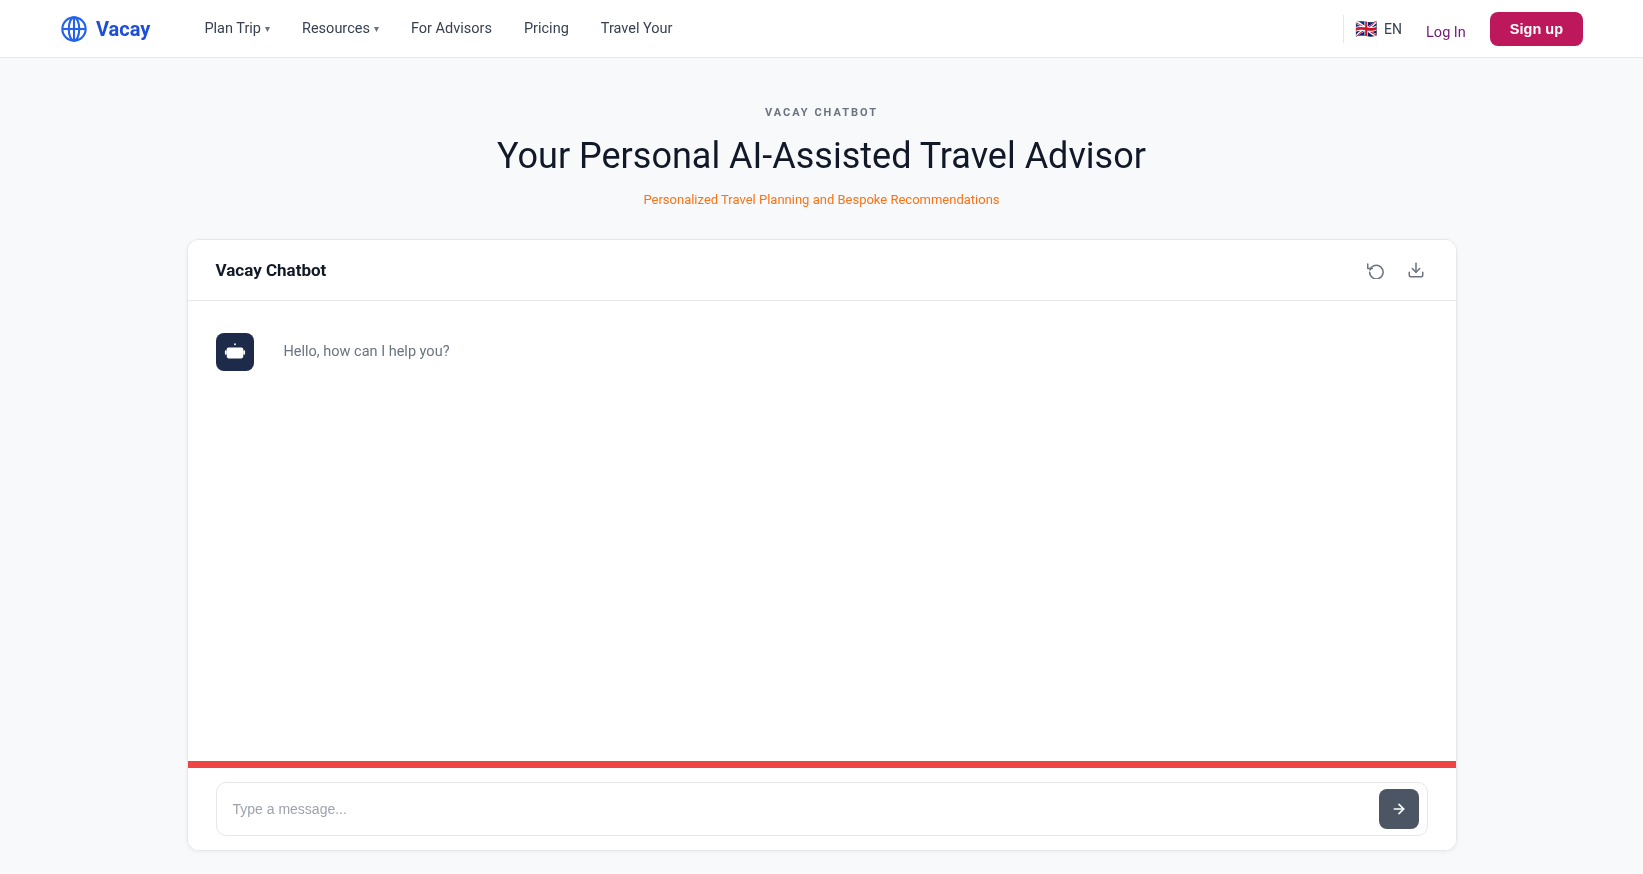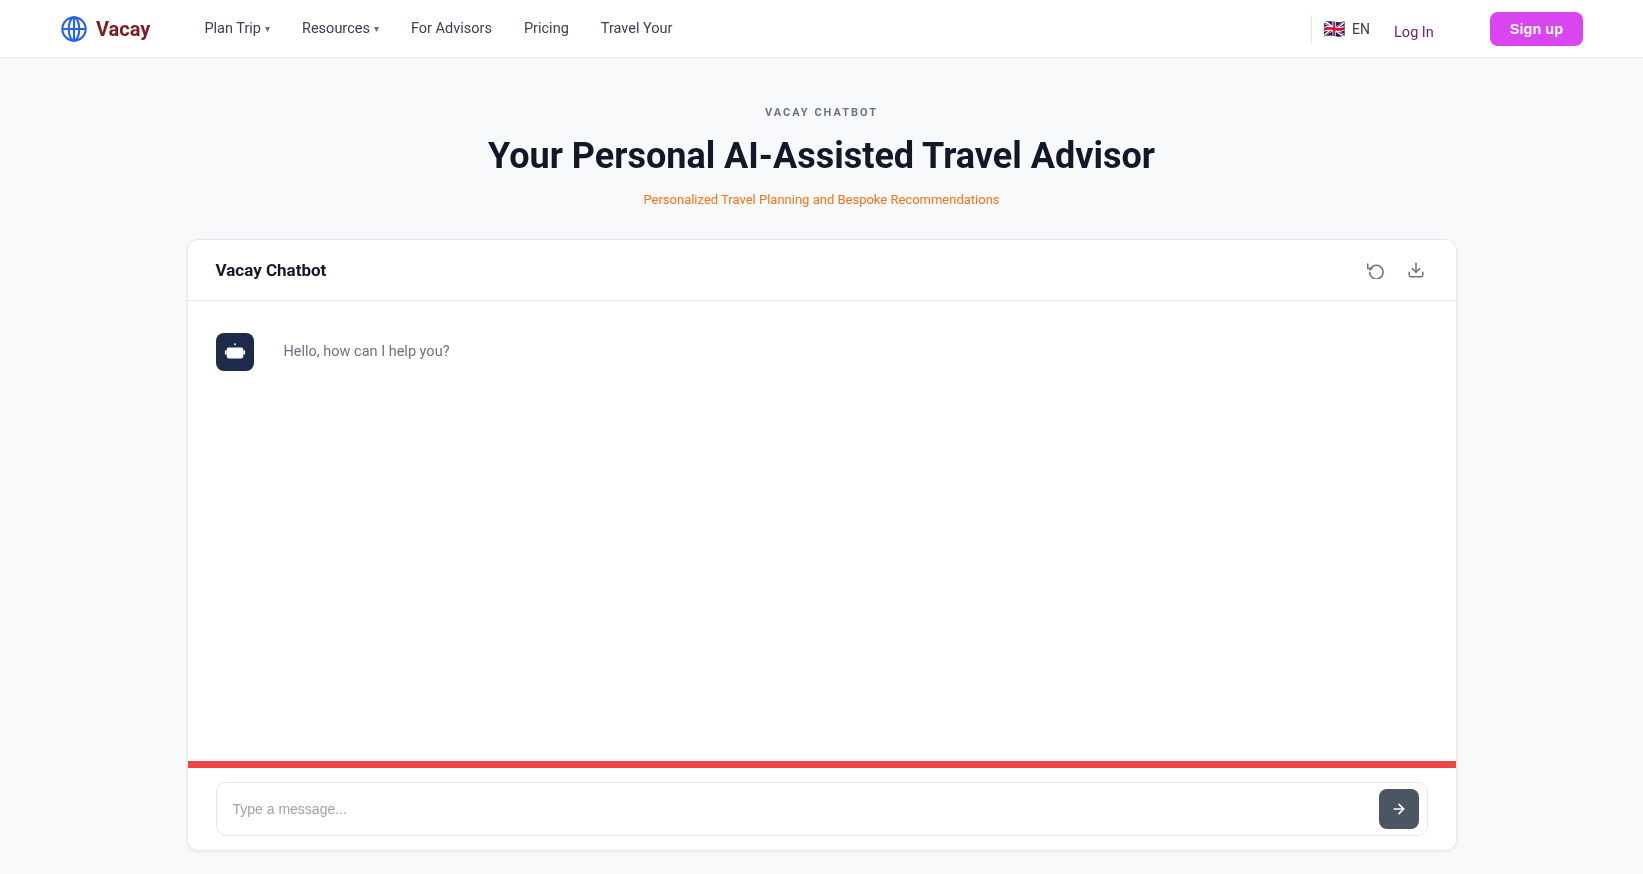--- a/index.html
+++ b/index.html
@@ -24,21 +24,21 @@
       height: 58px;
       position: relative;
       z-index: 10;
     }
     .nav-logo {
       display: flex;
       align-items: center;
       gap: 8px;
       font-size: 20px;
       font-weight: 700;
-      color: #7f1d1d;
+      color: #1d4ed8;
       text-decoration: none;
       margin-right: 40px;
     }
     .globe-icon {
       width: 28px;
       height: 28px;
     }
     .nav-links {
       display: flex;
       align-items: flex-end;
@@ -84,47 +84,46 @@
     }
     .login-btn {
       font-size: 14.5px;
       color: #701a75;
       cursor: pointer;
       padding: 8px 12px;
       border-radius: 6px;
       margin-top: 8px;
     }
     .signup-btn {
-      background: #d946ef;
+      background: #be185d;
       color: #fff;
       border: none;
       border-radius: 8px;
       padding: 9px 20px;
       font-size: 14.5px;
       font-weight: 600;
       cursor: pointer;
-      margin-left: 32px;
     }
 
     
     .hero {
       text-align: center;
       padding: 48px 20px 32px;
     }
     .hero-badge {
       font-size: 11px;
       font-weight: 700;
       letter-spacing: 2px;
       color: #6b7280;
       margin-bottom: 16px;
       text-transform: uppercase;
     }
     .hero-title {
       font-size: 36px;
-      font-weight: 700;
+      font-weight: 400;
       color: #111827;
       margin-bottom: 14px;
       line-height: 1.2;
     }
     .hero-subtitle {
       font-size: 13px;
       color: #f97316;
       font-weight: 400;
     }
 

